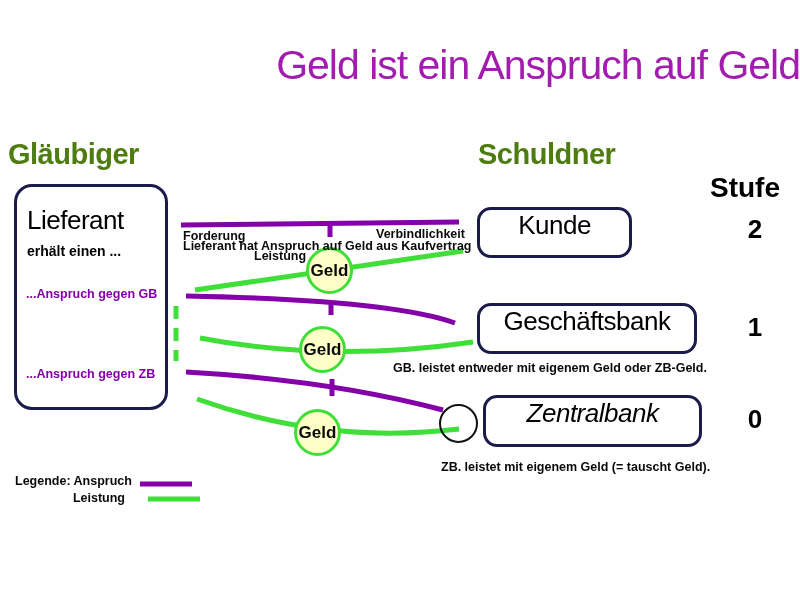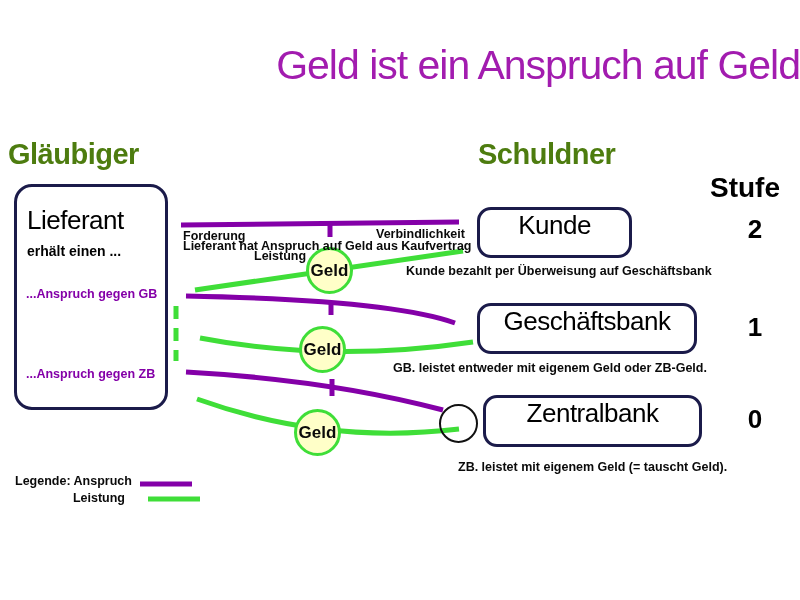--- a/index.html
+++ b/index.html
@@ -29,42 +29,42 @@
   .claim{position:absolute;left:9px;font-size:12.5px;font-weight:600;color:var(--anspruch_purple);white-space:nowrap;}
   .claim-gb{top:100px;}
   .claim-zb{top:180px;}
   
   .debtor-box{
     box-sizing:border-box;border:3px solid var(--box_border_navy);border-radius:14px;background:#fff;
     display:flex;justify-content:center;font-size:26px;font-weight:500;letter-spacing:-0.5px;
   }
   .kunde-box{left:477px;top:207px;width:155px;height:51px;}
   .gb-box{left:477px;top:303px;width:220px;height:51px;}
-  .zb-box{left:483px;top:395px;width:219px;height:52px;}
+  .zb-box{left:483px;top:395px;width:219px;height:52px;font-style:italic;}
   
   .geld-circle{
     box-sizing:border-box;width:47px;height:47px;border-radius:50%;
     background:var(--geld_fill);border:3px solid var(--leistung_green);
     display:flex;align-items:center;justify-content:center;
     font-size:17px;font-weight:600;color:#0a0a0a;
   }
   .geld-1{left:306px;top:247px;}
   .geld-2{left:299px;top:326px;}
   .geld-3{left:294px;top:409px;}
   
   .zb-ring{left:439px;top:404px;width:35px;height:35px;border:2px solid #111;border-radius:50%;background:transparent;}
   
   .flow-label{font-size:12.5px;font-weight:600;color:#0a0a0a;white-space:nowrap;}
   .lbl-top{left:183px;top:191px;margin-top:48px;}
   .lbl-forderung{left:183px;top:229px;}
   .lbl-verbindlichkeit{left:376px;top:227px;}
   .lbl-leistung{left:254px;top:249px;}
   .lbl-kunde-note{left:406px;top:264px;}
   .lbl-gb-note{left:393px;top:361px;}
-  .lbl-zb-note{left:458px;top:460px;}
+  .lbl-zb-note{left:441px;top:460px;}
   
   .lbl-legende{left:15px;top:474px;width:110px;text-align:right;}
   .lbl-legende2{left:15px;top:491px;width:110px;text-align:right;}
   
   #arrows{position:absolute;left:0;top:0;width:800px;height:600px;pointer-events:none;}
   #arrows path{fill:none;}
   .p-arrow{stroke:var(--anspruch_purple);stroke-width:5;}
   .g-arrow{stroke:var(--leistung_green);stroke-width:5;}
   .g-dashed{stroke:var(--leistung_green);stroke-width:5;stroke-dasharray:13 9;}
   .marker-p{fill:var(--anspruch_purple);}
@@ -139,20 +139,19 @@
   <div class="abs geld-circle geld-3">
     <span>Geld</span>
   </div>
 
   <div class="abs zb-ring"></div>
 
   <div class="abs flow-label lbl-top">Lieferant hat Anspruch auf Geld aus Kaufvertrag</div>
   <div class="abs flow-label lbl-forderung">Forderung</div>
   <div class="abs flow-label lbl-verbindlichkeit">Verbindlichkeit</div>
   <div class="abs flow-label lbl-leistung">Leistung</div>
-  <div class="abs flow-label lbl-kunde-note">Kunde bezahlt per Überweisung auf Geschäftsbank</div>
   <div class="abs flow-label lbl-gb-note">GB. leistet entweder mit eigenem Geld oder ZB-Geld.</div>
   <div class="abs flow-label lbl-zb-note">ZB. leistet mit eigenem Geld (= tauscht Geld).</div>
 
   <div class="abs flow-label lbl-legende">Legende: Anspruch</div>
   <div class="abs flow-label lbl-legende2">Leistung</div>
 
 </div>
 
 </body></html>

